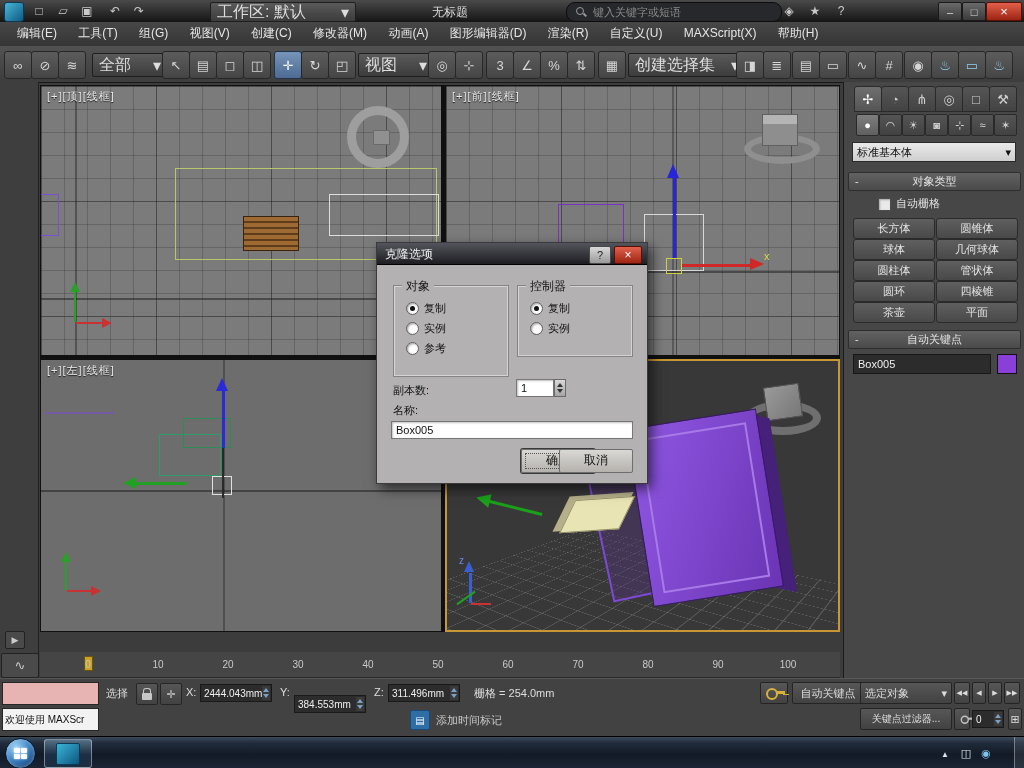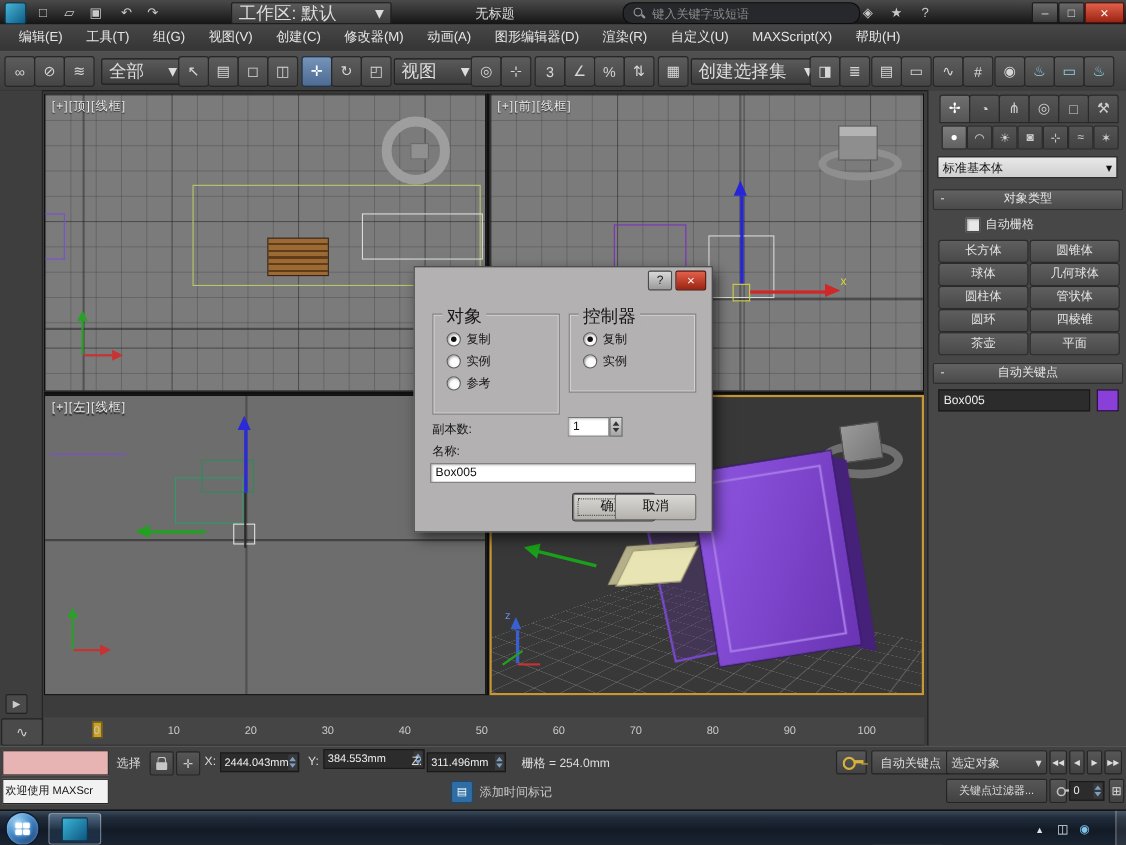--- a/index.html
+++ b/index.html
@@ -42,21 +42,21 @@
     background-image:repeating-linear-gradient(0deg,rgba(170,170,170,.35) 0 1px,transparent 1px 26px),
                      repeating-linear-gradient(90deg,rgba(170,170,170,.35) 0 1px,transparent 1px 26px);
     transform:perspective(460px) rotateX(62deg) rotateZ(36deg);transform-origin:45% 55%;}
   .tri{position:absolute;width:0;height:0;}
   
   .dialog{left:376px;top:242px;width:270px;height:240px;background:#b3b1b1;border:1px solid #3a3a3a;box-shadow:4px 5px 12px rgba(0,0,0,.6);z-index:50;color:#111;}
   .dlg-title{position:absolute;left:0;top:0;width:270px;height:22px;background:linear-gradient(#54555c,#1d1d22);border-bottom:1px solid #000;color:#f0f0f0;font-size:12px;line-height:22px;padding-left:8px;box-sizing:border-box;}
   .dlg-help{position:absolute;left:212px;top:3px;width:20px;height:16px;background:linear-gradient(#d9d9d9,#9a9a9a);border:1px solid #4a4a4a;border-radius:2px;color:#222;font-size:11px;display:flex;align-items:center;justify-content:center;}
   .dlg-close{position:absolute;left:237px;top:3px;width:26px;height:16px;background:linear-gradient(#e2604b,#9c2413);border:1px solid #5c1005;border-radius:2px;color:#fff;font-size:12px;display:flex;align-items:center;justify-content:center;}
   .grp{position:absolute;border:1px solid #858585;box-shadow:inset 0 0 0 1px #d6d4d2;}
-  .grp-lbl{position:absolute;top:-8px;left:8px;background:#b3b1b1;padding:0 4px;font-size:16px;color:#161616;}
+  .grp-lbl{position:absolute;top:-8px;left:8px;background:#b3b1b1;padding:0 4px;font-size:12px;color:#161616;}
   .radio{position:absolute;width:11px;height:11px;border-radius:50%;background:#fdfdfd;border:1px solid #5e5e5e;box-shadow:inset 1px 1px 2px rgba(0,0,0,.35);}
   .radio.sel::after{content:"";position:absolute;left:3px;top:3px;width:5px;height:5px;border-radius:50%;background:#101010;}
   .rlbl{position:absolute;font-size:11px;color:#141414;}
   .winput{position:absolute;background:#fff;border:1px solid #767676;box-shadow:inset 1px 1px 2px rgba(0,0,0,.25);color:#111;font-size:11px;display:flex;align-items:center;padding:0 4px;box-sizing:border-box;}
   .dspin{position:absolute;width:12px;background:linear-gradient(#d9d9d9,#a5a5a5);border:1px solid #6a6a6a;box-sizing:border-box;}
   .dspin::before{content:"";position:absolute;left:2px;top:3px;border-left:3px solid transparent;border-right:3px solid transparent;border-bottom:4px solid #333;}
   .dspin::after{content:"";position:absolute;left:2px;bottom:3px;border-left:3px solid transparent;border-right:3px solid transparent;border-top:4px solid #333;}
   .dbtn{position:absolute;width:72px;height:22px;background:linear-gradient(#dad8d4,#b5b2ae);border:1px solid #6e6e6e;border-radius:2px;color:#111;text-align:center;line-height:21px;font-size:12px;}
   .dbtn.default{box-shadow:0 0 0 1px #3a3a3a;margin-left:44px;}
   .dbtn.default::after{content:"";position:absolute;left:3px;top:3px;right:3px;bottom:3px;border:1px dotted #555;}
@@ -270,20 +270,23 @@
       </div>
       <div class="abs" style="left:22px;top:212px;width:3px;height:30px;background:#3a5fd0;"></div>
       <div class="tri" style="left:17px;top:200px;border-left:5px solid transparent;border-right:5px solid transparent;border-bottom:11px solid #3a5fd0;"></div>
       <div class="abs" style="left:24px;top:242px;width:20px;height:2px;background:#c83232;"></div>
       <div class="abs" style="left:8px;top:236px;width:22px;height:2px;background:#22a022;transform:rotate(-35deg);"></div>
       <span class="abs" style="left:12px;top:194px;color:#6a8ae8;font-size:10px;">z</span>
     </div>
   </div>
 
   <div class="abs dialog">
+    <div class="dlg-title">
+      <span>克隆选项</span>
+    </div>
     <div class="dlg-help">?</div>
     <div class="dlg-close">×</div>
 
     <div class="grp" style="left:16px;top:42px;width:114px;height:90px;">
       <span class="grp-lbl">对象</span>
       <span class="radio sel" style="left:12px;top:16px;"></span>
       <span class="rlbl" style="left:30px;top:15px;">复制</span>
       <span class="radio" style="left:12px;top:36px;"></span>
       <span class="rlbl" style="left:30px;top:35px;">实例</span>
       <span class="radio" style="left:12px;top:56px;"></span>
@@ -387,21 +390,21 @@
     <div class="sq" style="left:136px;top:4px;">
         <span class="locki"></span>
       </div>
     <div class="sq" style="left:160px;top:4px;">✛</div>
     <span class="stext" style="left:186px;top:7px;">X:</span>
     <div class="sfield" style="left:200px;top:5px;width:72px;height:18px;">
       <span>2444.043mm</span>
         <span class="mspin"></span>
     </div>
     <span class="stext" style="left:280px;top:7px;">Y:</span>
-    <div class="sfield" style="left:294px;top:2px;width:92px;height:18px;">
+    <div class="sfield" style="left:294px;top:16px;width:72px;height:18px;">
       <span>384.553mm</span>
         <span class="mspin"></span>
     </div>
     <span class="stext" style="left:374px;top:7px;">Z:</span>
     <div class="sfield" style="left:388px;top:5px;width:72px;height:18px;">
       <span>311.496mm</span>
         <span class="mspin"></span>
     </div>
     <span class="stext" style="left:474px;top:7px;">栅格 = 254.0mm</span>
 

